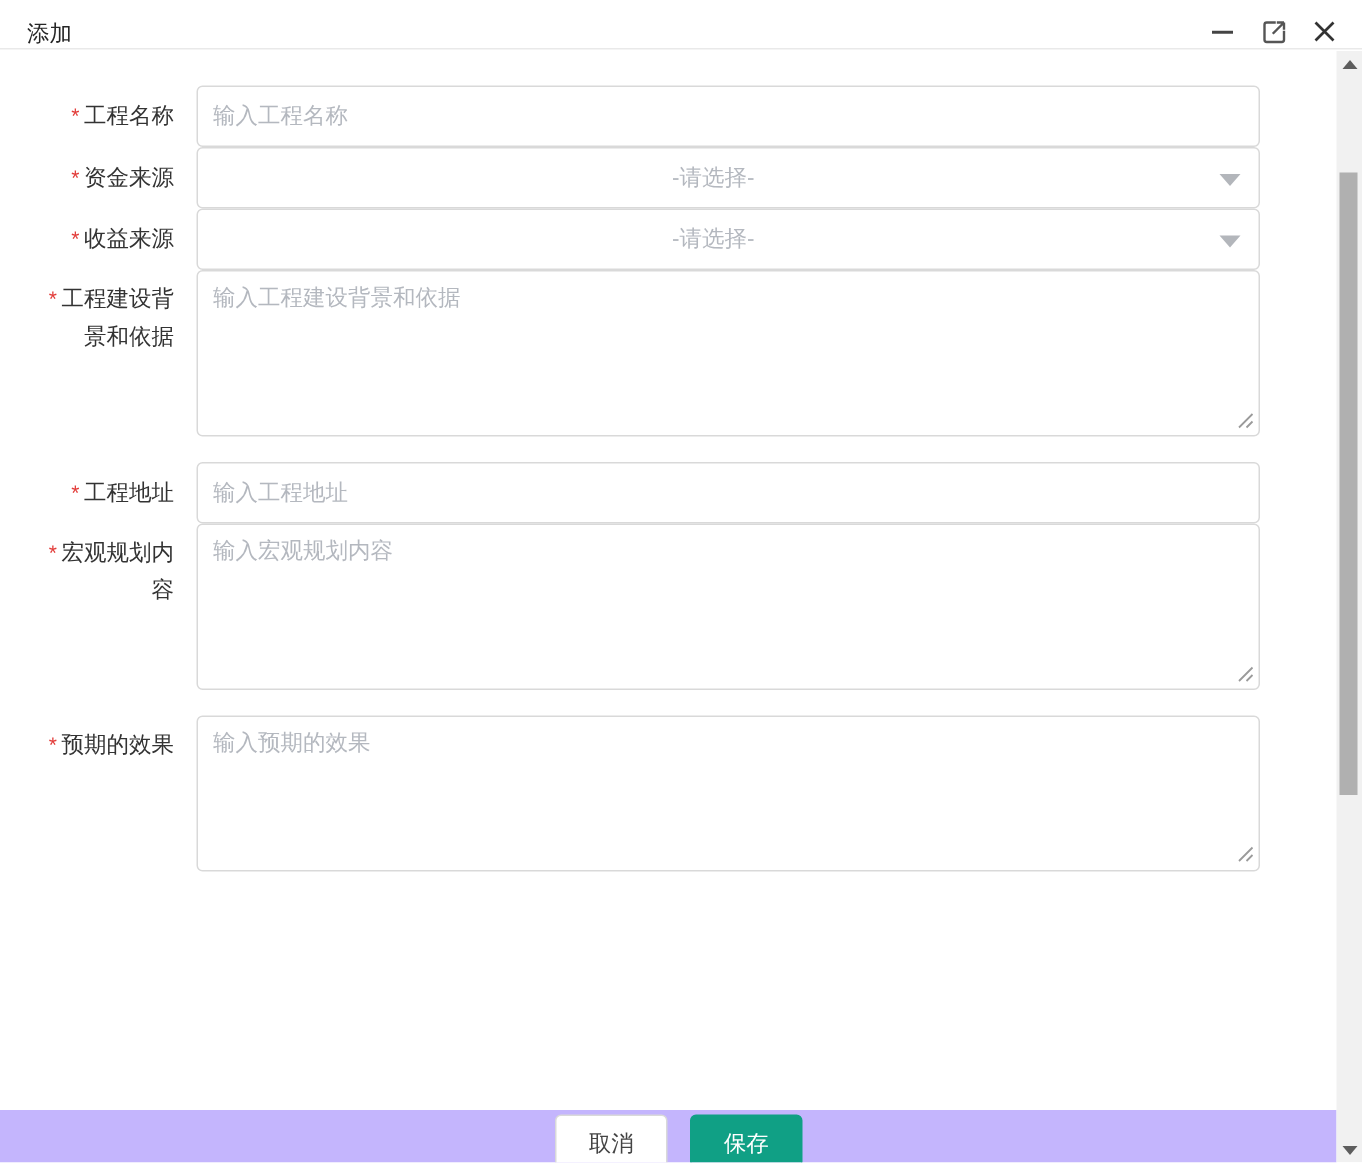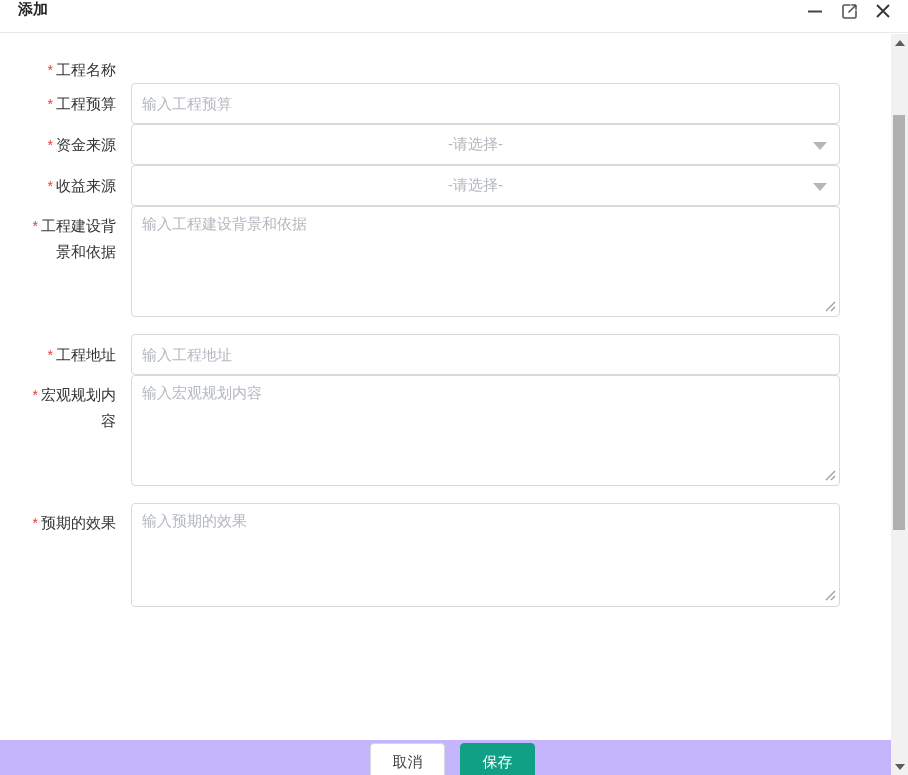--- a/index.html
+++ b/index.html
@@ -7,23 +7,22 @@
   body { font-family: "Liberation Sans", "DejaVu Sans", sans-serif; }
 
   .window {
     position: relative; width: 908px; height: 775px;
     background: #fff; overflow: hidden;
   }
 
   
   .titlebar {
     height: 33px; border-bottom: 1px solid #e9e9e9;
-    display: flex; align-items: flex-start;
+    display: flex; align-items: flex-end;
     padding: 0 14px 0 18px;
-    font-weight: bold;
   }
   .titlebar .title { font-size: 15px; color: #262626; }
   .tb-controls { margin-left: auto; display: flex; align-items: center; gap: 12px; }
   .tb-btn {
     width: 22px; height: 22px; display: flex; align-items: center; justify-content: center;
     background: transparent; border: none; cursor: pointer;
   }
 
   
   .content {
@@ -128,26 +127,21 @@
       </button>
     </span>
   </div>
 
   <div class="content">
     <div class="form" id="form-rows">
         <div class="form-row">
           <div class="row-label">
             <span class="lbl"><em class="req">*</em>工程名称</span>
           </div>
-        </div>
-        <div class="form-row">
-          <div class="row-label">
-            <span class="lbl"><em class="req">*</em>工程预算</span>
-          </div>
-          <div class="row-field"><input class="txt" type="text" placeholder="输入工程预算" style=""></div>
+          <div class="row-field"><input class="txt" type="text" placeholder="输入工程名称" style=""></div>
         </div>
         <div class="form-row">
           <div class="row-label">
             <span class="lbl"><em class="req">*</em>资金来源</span>
           </div>
           <div class="row-field">
             <div class="select">
               <span>-请选择-</span>
               <span class="chev"></span>
             </div>

